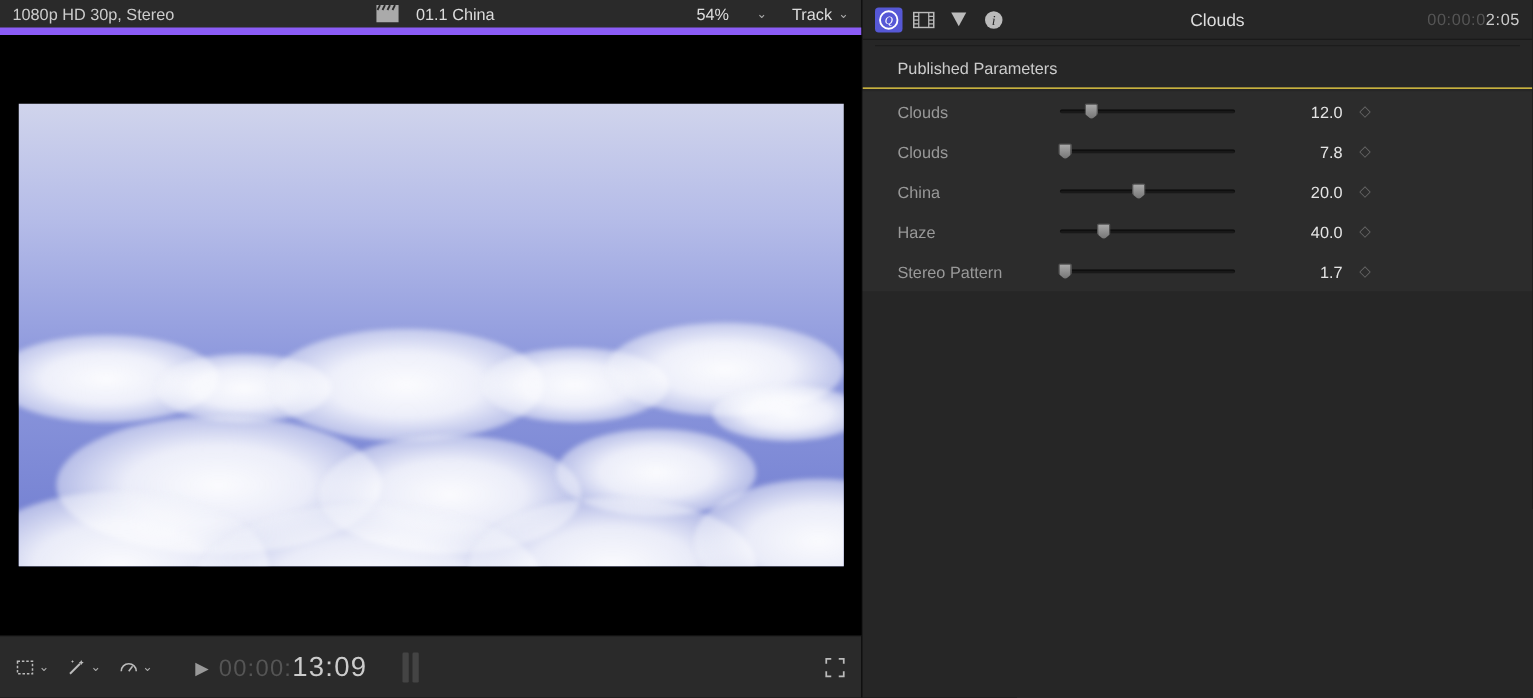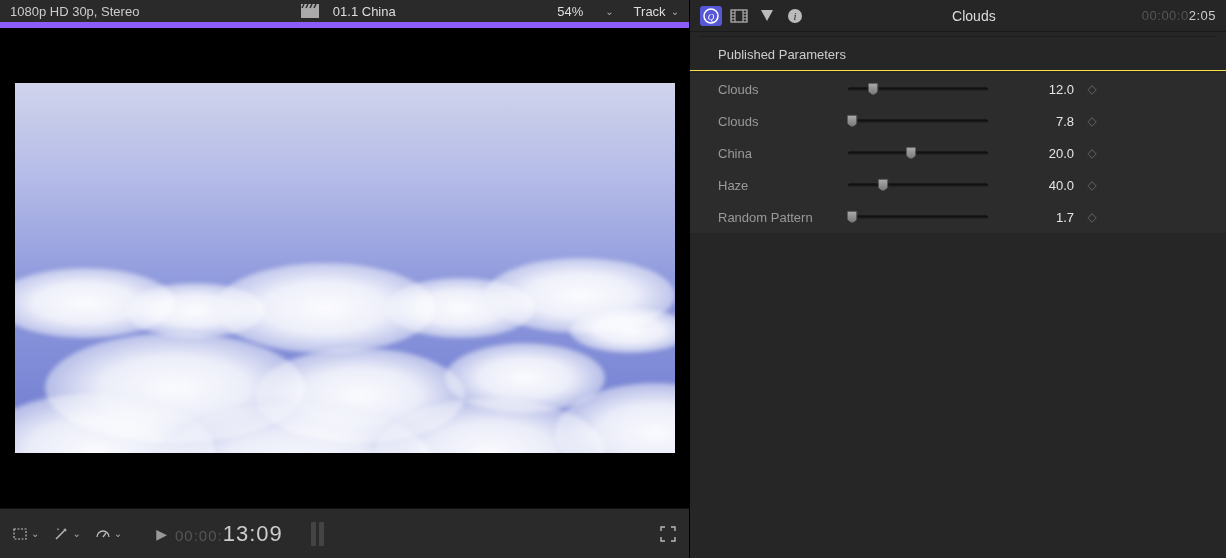--- a/index.html
+++ b/index.html
@@ -73,21 +73,21 @@
     background: #2a2a2a;
     border-top: 1px solid #111;
     display: flex;
     align-items: center;
     padding: 0 12px;
     gap: 14px;
   }
   .tool-btn { display:flex; align-items:center; gap:3px; color:#bbb; }
   .tc-group { margin-left: 20px; display:flex; align-items:center; gap:8px; }
   .play-icon { color:#999; font-size:14px; }
-  .tc-dim { color:#555; font-size: 15px; font-weight:300; letter-spacing:1px; font-family: "Helvetica Neue", Arial, sans-serif; }
+  .tc-dim { color:#555; font-size: 19px; font-weight:300; letter-spacing:1px; font-family: "Helvetica Neue", Arial, sans-serif; }
   .tc-bright { color:#ccc; font-size: 22px; font-weight:300; letter-spacing:1px; }
   .audio-meters { margin-left: 14px; display:flex; gap:3px; }
   .meter-bar { width:5px; height:24px; background:#444; border-radius:1px; }
   .fullscreen-btn { margin-left:auto; color:#aaa; }
   
   .inspector-header {
     height: 32px;
     display: flex;
     align-items: center;
     padding: 0 10px;
@@ -328,21 +328,21 @@
         <div class="param-row">
           <div class="param-label">Haze</div>
           <div class="slider">
             <div class="slider-track"></div>
             <div class="slider-thumb" style="left:25%"></div>
           </div>
           <div class="param-value">40.0</div>
           <div class="keyframe-diamond">◇</div>
         </div>
         <div class="param-row">
-          <div class="param-label">Random Pattern</div>
+          <div class="param-label">Stereo Pattern</div>
           <div class="slider">
             <div class="slider-track"></div>
             <div class="slider-thumb" style="left:3%"></div>
           </div>
           <div class="param-value">1.7</div>
           <div class="keyframe-diamond">◇</div>
         </div>
       </div>
   </div>
 </div>

